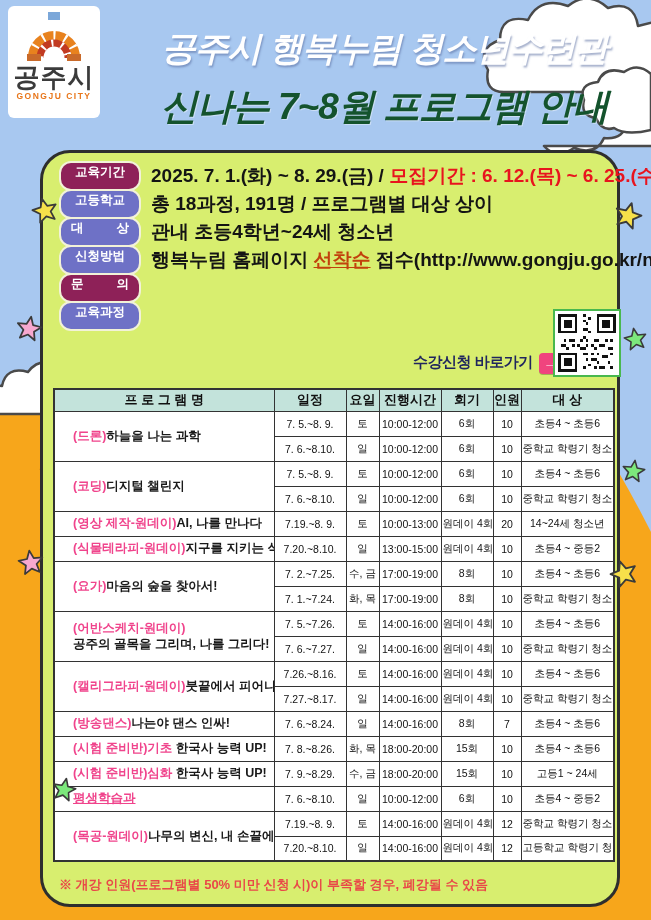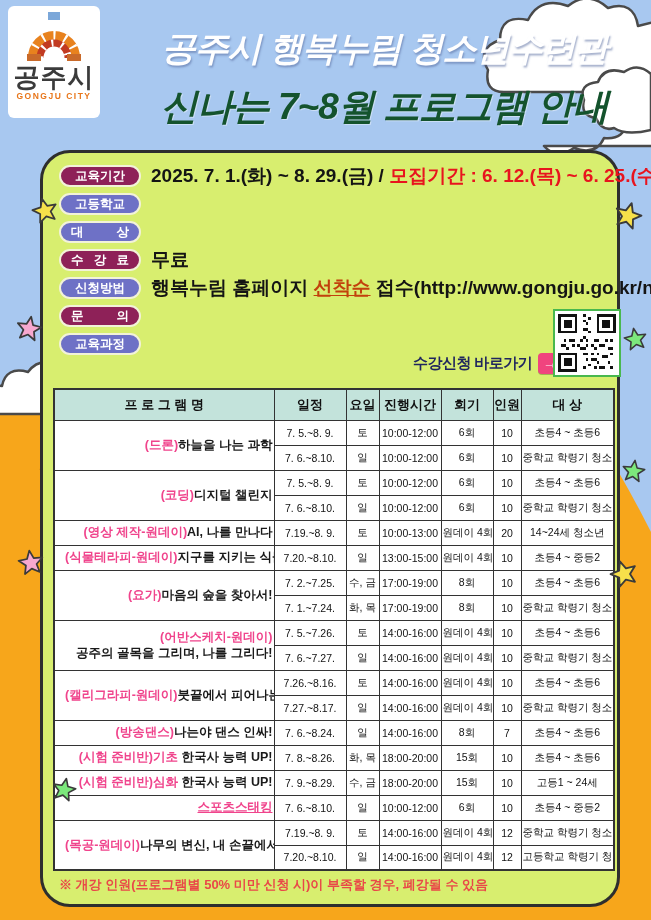--- a/index.html
+++ b/index.html
@@ -23,47 +23,47 @@
                  text-shadow:1px 2px 2px rgba(90,110,160,0.55); white-space:nowrap; }
   .title-line2 { margin-top:10px; font-size:37px; font-weight:800; color:#14532d; letter-spacing:-1px;
                  text-shadow:1px 1px 0 rgba(255,255,255,0.4); white-space:nowrap; }
 
   
   .panel { position:absolute; left:40px; top:150px; width:580px; height:757px; background:#D8EE6F;
            border:3px solid #2e2e2e; border-radius:30px; z-index:2; }
 
   .info-area { position:absolute; left:16px; top:12px; right:14px; display:flex; flex-direction:column; gap:6px; }
   .info-row { display:flex; align-items:center; height:22px; }
-  .pill { width:82px; min-width:82px; height:22px; border-radius:12px; border:2px solid #f2f2d8;
+  .pill { width:82px; min-width:82px; height:30px; border-radius:12px; border:2px solid #f2f2d8;
           color:#fff; font-size:12.5px; font-weight:bold; line-height:18px; text-align:center;
           padding:0 10px; }
   .pill.justify { text-align:justify; text-align-last:justify; }
   .pill.maroon { background:#8E2158; }
   .pill.purple { background:#6E71C6; }
   .info-text { margin-left:10px; font-size:19px; font-weight:bold; color:#141414; white-space:nowrap; }
   .red-text { color:#E8141E; }
   .link-red { color:#c2410c; text-decoration:underline; }
 
-  .shortcut { position:absolute; left:370px; top:200px; display:flex; align-items:center; z-index:5;font-family:Liberation Serif, serif; }
+  .shortcut { position:absolute; left:370px; top:200px; display:flex; z-index:5; }
   .shortcut-label { font-size:15px; font-weight:800; color:#20265e; letter-spacing:-0.5px; }
   .shortcut-btn { margin-left:6px; width:24px; height:21px; background:#F0447E; border-radius:4px;
                   color:#fff; font-size:15px; font-weight:bold; text-align:center; line-height:20px;
                   box-shadow:0 1px 0 rgba(0,0,0,0.25); cursor:pointer; }
   .qr { position:absolute; left:510px; top:156px; width:68px; height:68px; background:#fff;
         border:2px solid #49B84E; padding:3px; z-index:5; }
   .qr svg { width:100%; height:100%; shape-rendering:crispEdges; }
 
   
   table.prog-table { position:absolute; left:10px; top:235px; width:560px; border-collapse:collapse;
                      background:#fff; border:2px solid #333; table-layout:fixed; }
-  .prog-table th { background:#C3E3DB; border:1px solid #333; height:31px; font-size:13px;
+  .prog-table th { background:#C3E3DB; border:1px solid #333; height:22px; font-size:13px;
                    font-weight:bold; color:#111; white-space:nowrap; overflow:hidden; }
   .prog-table td { border:1px solid #333; height:25px; font-size:10.5px; color:#111; text-align:center;
                    white-space:nowrap; overflow:hidden; padding:0 1px; }
-  .prog-table td.prog { text-align:right; padding-left:10px; font-size:12.5px; font-weight:bold; line-height:1.3; }
+  .prog-table td.prog { text-align:left; padding-left:18px; font-size:12.5px; font-weight:bold; line-height:1.3; }
   .prog-table .pink { color:#F0448C; }
   .prog-table .pink.ul { text-decoration:underline; }
   .prog-table .blk { color:#1a1a1a; }
 
   .footer-note { position:absolute; left:16px; top:723px; font-size:13px; font-weight:bold; color:#E94848;
                  white-space:nowrap; }
 </style>
 </head>
 <body>
 
@@ -129,27 +129,25 @@
 
   <div class="panel">
 
     <div class="info-area">
       <div class="info-row">
         <span class="pill maroon">교육기간</span>
         <span class="info-text"><span>2025. 7. 1.(화) ~ 8. 29.(금) / </span><span class="red-text">모집기간 : 6. 12.(목) ~ 6. 25.(수)</span></span>
       </div>
       <div class="info-row">
         <span class="pill purple">고등학교</span>
+        <span class="info-text">총 18과정, 191명 / 프로그램별 대상 상이</span>
       </div>
       <div class="info-row">
         <span class="pill purple justify">대 상</span>
-      </div>
-      <div class="info-row">
-        <span class="pill maroon justify">수 강 료</span>
-        <span class="info-text">무료</span>
+        <span class="info-text">관내 초등4학년~24세 청소년</span>
       </div>
       <div class="info-row">
         <span class="pill purple">신청방법</span>
         <span class="info-text"><span>행복누림 홈페이지 </span><span class="link-red">선착순</span><span> 접수(http://www.gongju.go.kr/nurim/index.do)</span></span>
       </div>
       <div class="info-row">
         <span class="pill maroon justify">문 의</span>
       </div>
       <div class="info-row">
         <span class="pill purple">교육과정</span>
@@ -324,21 +322,21 @@
           <tr>
             <td rowspan="1" class="prog"><span class="pink">(시험 준비반)심화</span><span class="blk"> 한국사 능력 UP!</span></td>
             <td>7. 9.~8.29.</td>
             <td>수, 금</td>
             <td>18:00-20:00</td>
             <td>15회</td>
             <td>10</td>
             <td>고등1 ~ 24세</td>
           </tr>
           <tr>
-            <td rowspan="1" class="prog"><span class="pink ul">스포츠스태킹</span></td>
+            <td rowspan="1" class="prog"><span class="pink ul">평생학습과</span></td>
             <td>7. 6.~8.10.</td>
             <td>일</td>
             <td>10:00-12:00</td>
             <td>6회</td>
             <td>10</td>
             <td>초등4 ~ 중등2</td>
           </tr>
           <tr>
             <td rowspan="2" class="prog"><span class="pink">(목공-원데이)</span><span class="blk">나무의 변신, 내 손끝에서 시작된다!</span></td>
             <td>7.19.~8. 9.</td>

